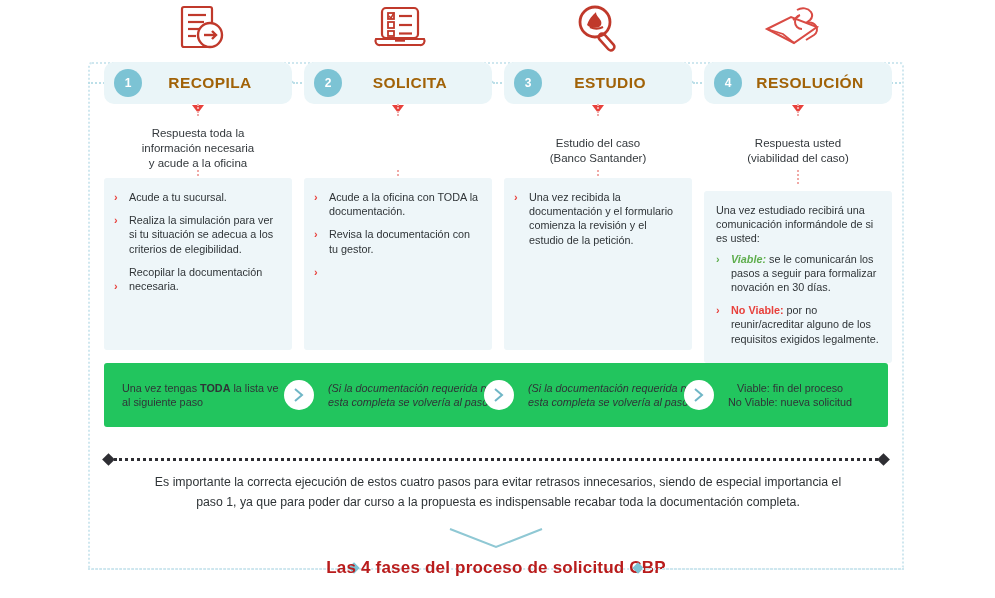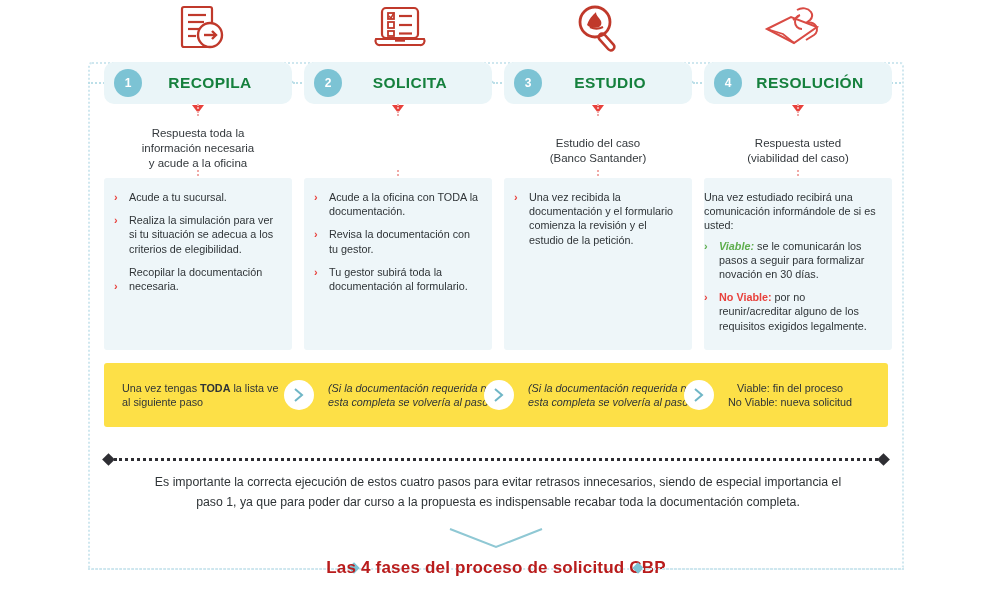--- a/index.html
+++ b/index.html
@@ -40,21 +40,21 @@
     height:42px;background:#eaf5f8;border-radius:10px;
     display:flex;align-items:center;padding-left:10px;box-sizing:border-box;
     position:relative;
   }
   .num{
     width:28px;height:28px;border-radius:50%;background:#7cc3d4;
     color:#ffffff;font-size:12px;font-weight:bold;
     display:flex;align-items:center;justify-content:center;flex:0 0 auto;
   }
   .pill-title{
-    flex:1;text-align:center;color:#15803d;font-size:15.5px;
+    flex:1;text-align:center;color:#a16207;font-size:15.5px;
     font-weight:bold;letter-spacing:.4px;padding-right:14px;
   }
   .tri-down{
     position:absolute;left:50%;bottom:-9px;margin-left:-6px;width:0;height:0;
     border-left:6px solid transparent;border-right:6px solid transparent;
     border-top:8px solid #e8413c;
   }
   .vdots{position:absolute;left:50%;width:0;border-left:2px dotted #f0a9a6;}
 
   .subtitle{
@@ -75,21 +75,21 @@
   .bchev{position:absolute;left:0;top:0px;font-size:11px;line-height:14.2px;
     color:#e8413c;font-weight:bold;}
   .bchev.green{color:#5fae4e;}
   .lead{font-size:10.8px;line-height:14.2px;color:#2f3437;margin:0 0 6px 0;}
   .k-green{color:#5fae4e;font-weight:bold;font-style:italic;}
   .k-red{color:#e8413c;font-weight:bold;}
 
   
   .strip{
     position:absolute;left:104px;top:363px;width:784px;height:64px;
-    background:#fde047;border-radius:3px;
+    background:#22c55e;border-radius:3px;
   }
   .strip-cell{position:absolute;top:0;height:64px;display:flex;align-items:center;}
   .strip-txt{font-size:10.8px;line-height:14.5px;color:#2f3437;}
   .strip-txt.ital{font-style:italic;}
   .arrow-btn{
     position:absolute;top:17px;width:30px;height:30px;border-radius:50%;
     background:#ffffff;display:flex;align-items:center;justify-content:center;
   }
   .arrow-btn svg{display:block;}
 
@@ -237,21 +237,20 @@
       <li>
         <span class="bchev">›</span>
         <span>Acude a la oficina con TODA la documentación.</span>
       </li>
       <li>
         <span class="bchev">›</span>
         <span>Revisa la documentación con tu gestor.</span>
       </li>
       <li>
         <span class="bchev">›</span>
-        <span>Tu gestor subirá toda la documentación al formulario.</span>
       </li>
     </ul>
   </div>
 
   <div class="col" style="left:504px;">
     <div class="pill">
       <div class="num">3</div>
       <div class="pill-title">ESTUDIO</div>
       <div class="tri-down"></div>
     </div>
@@ -273,21 +272,21 @@
     <div class="pill">
       <div class="num">4</div>
       <div class="pill-title">RESOLUCIÓN</div>
       <div class="tri-down"></div>
     </div>
     <div class="vdots" style="top:42px;height:12px;margin-left:-1px;"></div>
     <div class="subtitle" style="margin-top: 32px; white-space: pre-line;">Respuesta usted
 (viabilidad del caso)</div>
     <div class="vdots" style="top:108px;height:14px;margin-left:-1px;"></div>
   </div>
-  <div class="card" style="left:704px;height:172px;padding-left:0;">
+  <div class="card" style="left:704px;height:172px;padding-left:12px;margin-top:13px;">
     <p class="lead">Una vez estudiado recibirá una comunicación informándole de si es usted:</p>
     <ul class="blist">
       <li>
         <span class="bchev green">›</span>
         <span class="k-green">Viable:</span>
         <span>se le comunicarán los pasos a seguir para formalizar novación en 30 días.</span>
       </li>
       <li>
         <span class="bchev">›</span>
         <span class="k-red">No Viable:</span>

